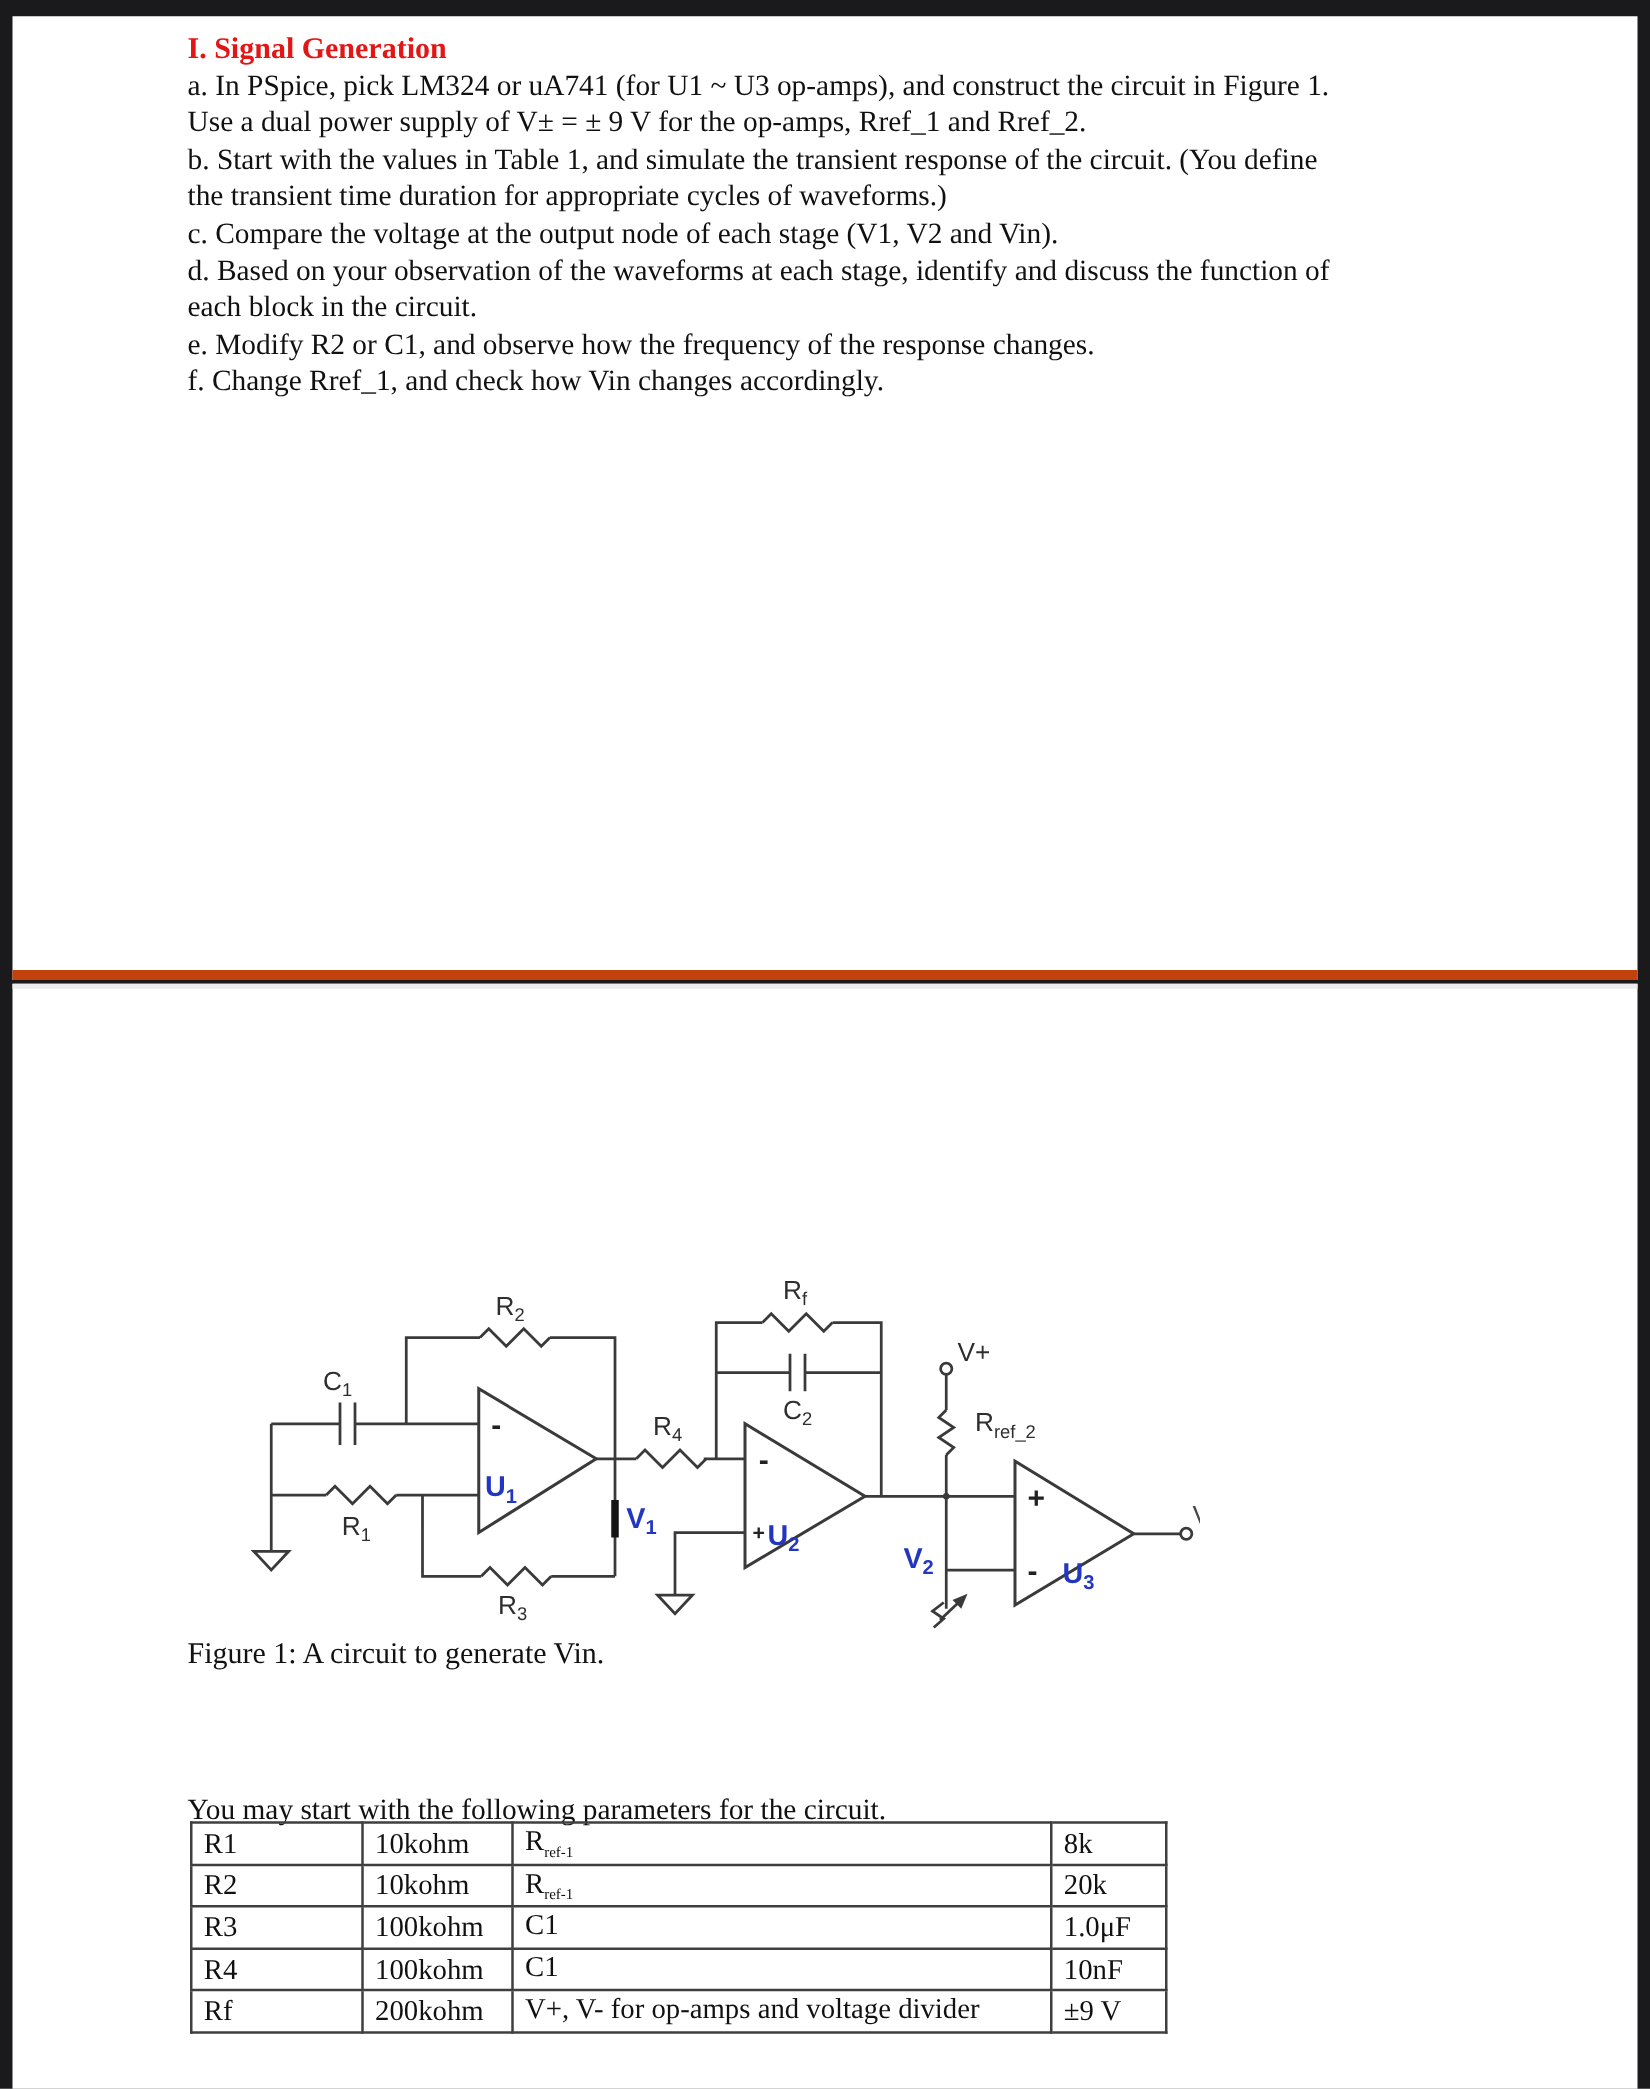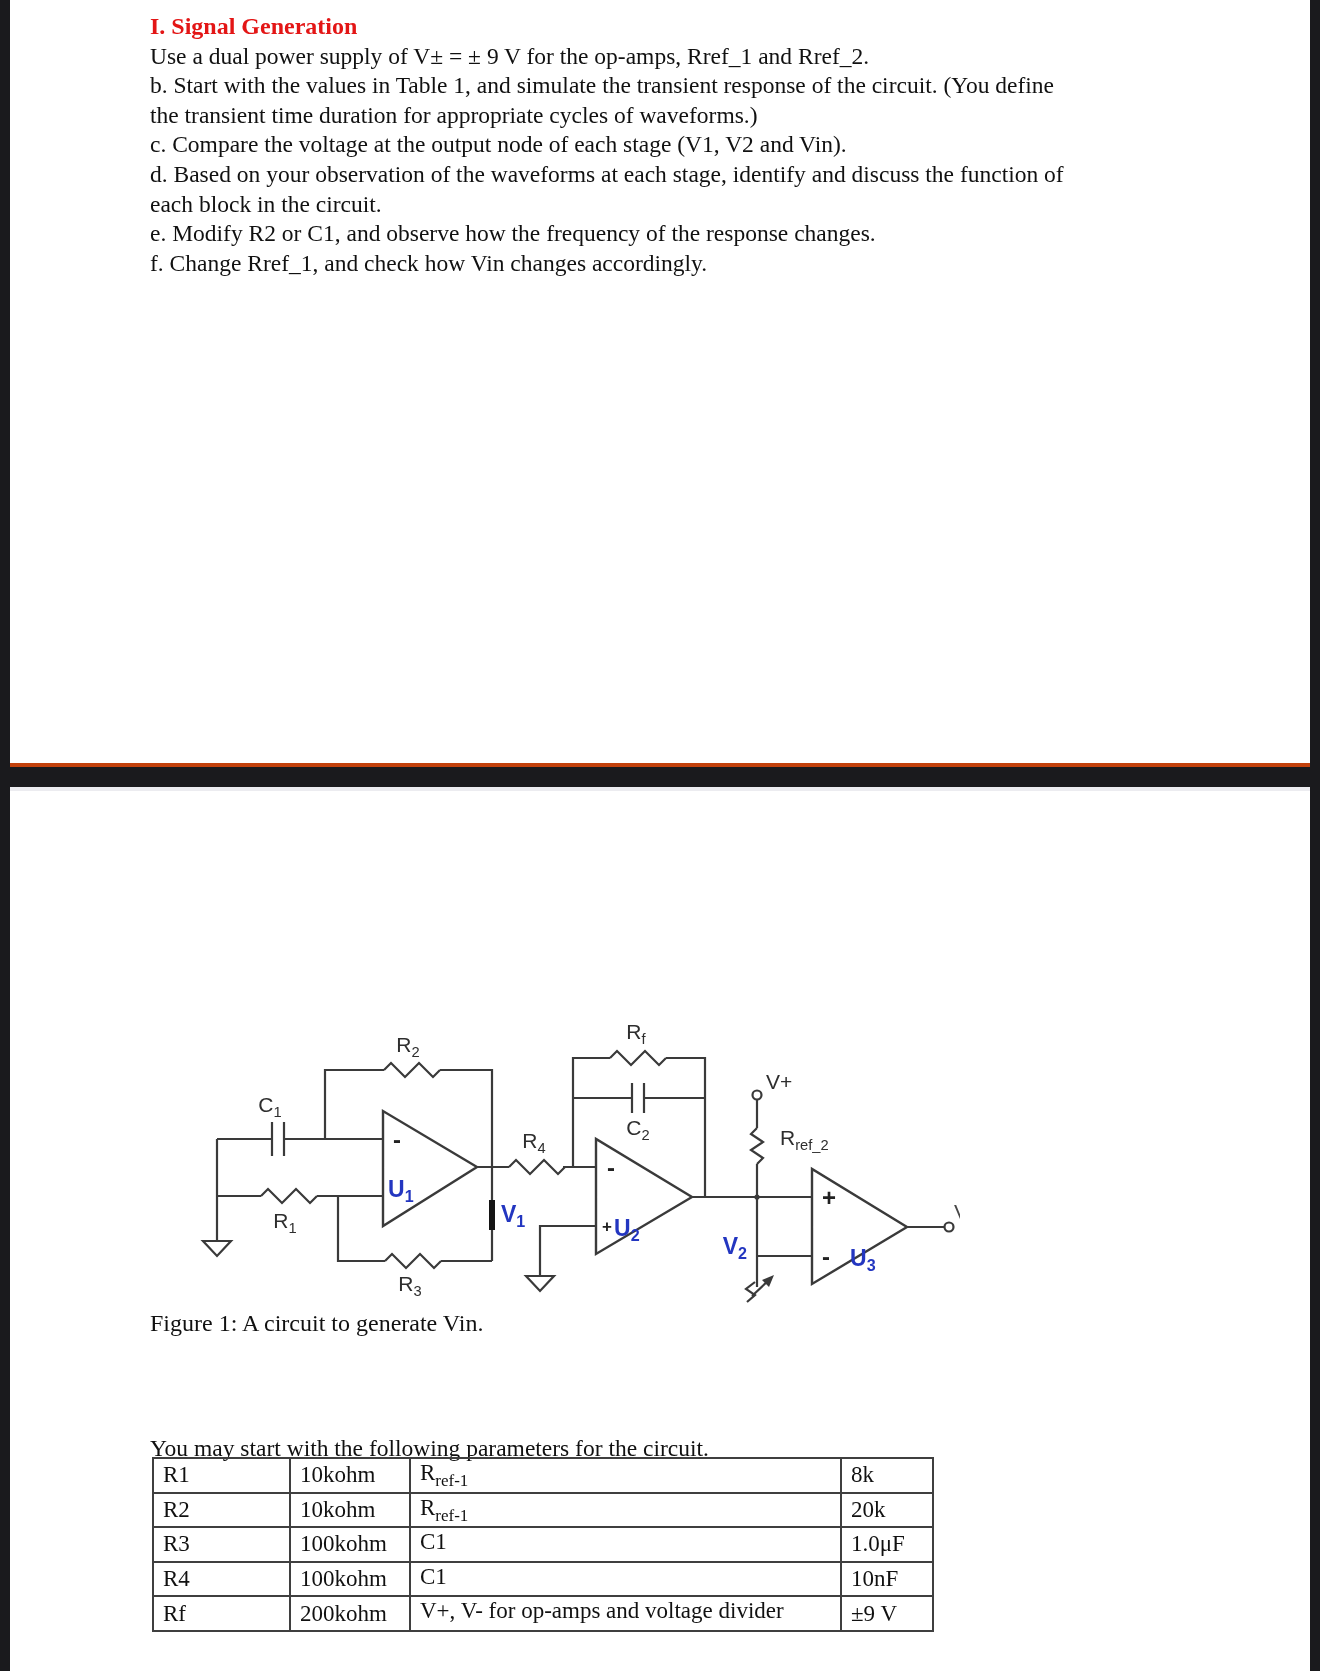--- a/index.html
+++ b/index.html
@@ -4,21 +4,21 @@
 <style>
   html,body{margin:0;padding:0;}
   body{
     width:1320px;height:1671px;position:relative;
     background:#1a1a1d;
     font-family:"Liberation Serif", serif;
     color:#111;
     overflow:hidden;
   }
   .page{position:absolute;left:10px;width:1300px;background:#ffffff;}
-  .page1{top:0;height:763px;border-bottom:4px solid #c2410c;}
+  .page1{top:13px;height:763px;border-bottom:8px solid #c2410c;}
   .page2{top:787px;height:884px;border-top:4px solid #ececf0;}
   .text-block{position:absolute;left:140px;top:12px;width:1120px;}
   .heading{
     font-size:24px;font-weight:bold;color:var(--heading_red,#e31515);
     line-height:29.6px;white-space:nowrap;
   }
   .body-line{font-size:23.5px;line-height:29.6px;white-space:nowrap;}
   .figure-caption{
     position:absolute;left:140px;top:519px;
     font-size:24px;font-weight:normal;white-space:nowrap;
@@ -37,28 +37,29 @@
   tspan.sub{font-size:70%;}
   .params-table{
     position:absolute;left:142px;top:666px;
     border-collapse:collapse;table-layout:fixed;width:780px;
     font-size:23px;
   }
   .params-table td{
     border:2px solid #3f3f3f;height:27px;padding:1px 9px;
     white-space:nowrap;overflow:hidden;
   }
-  .params-table sub{font-size:17px;}
+  .params-table sub{font-size:12px;}
 </style>
 </head>
 <body>
 
 <div class="page page1">
   <div class="text-block">
     <div class="heading">I. Signal Generation</div>
+    <div class="body-line">a. In PSpice, pick LM324 or uA741 (for U1 ~ U3 op-amps), and construct the circuit in Figure 1.</div>
     <div class="body-line">Use a dual power supply of V± = ± 9 V for the op-amps, Rref_1 and Rref_2.</div>
     <div class="body-line">b. Start with the values in Table 1, and simulate the transient response of the circuit. (You define</div>
     <div class="body-line">the transient time duration for appropriate cycles of waveforms.)</div>
     <div class="body-line">c. Compare the voltage at the output node of each stage (V1, V2 and Vin).</div>
     <div class="body-line">d. Based on your observation of the waveforms at each stage, identify and discuss the function of</div>
     <div class="body-line">each block in the circuit.</div>
     <div class="body-line">e. Modify R2 or C1, and observe how the frequency of the response changes.</div>
     <div class="body-line">f. Change Rref_1, and check how Vin changes accordingly.</div>
   </div>
 </div>

